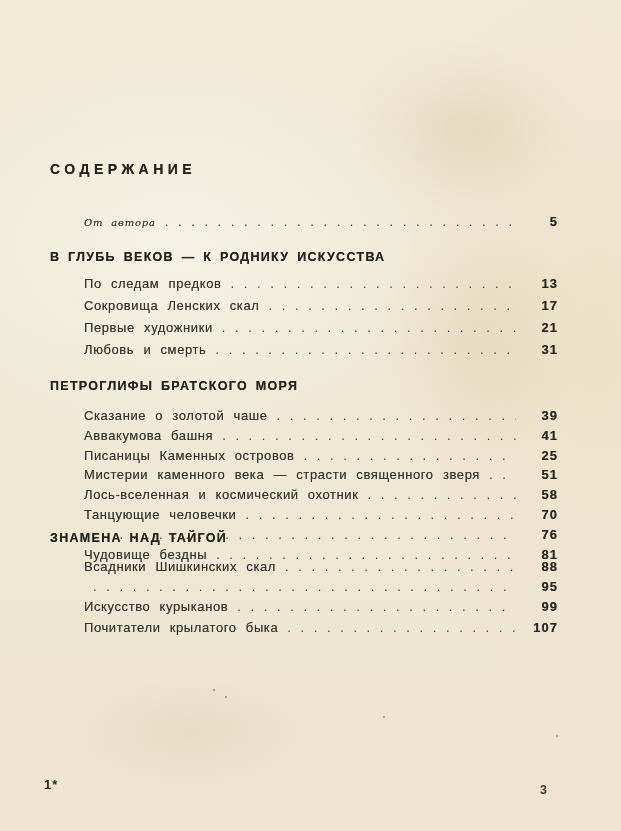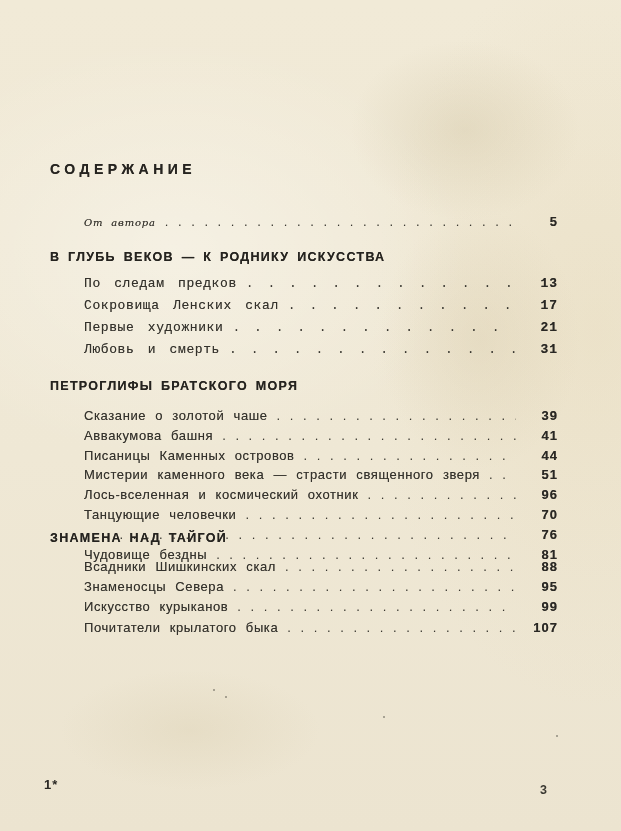--- a/index.html
+++ b/index.html
@@ -74,21 +74,21 @@
   #sections { position: absolute; left: 0; top: 0; width: 505px; height: 831px; }
   .section { position: absolute; left: 50px; width: 508px; }
   .section .heading {
     font-size: 12.5px; font-weight: bold;
     letter-spacing: 1.3px; word-spacing: 3px;
     color: #25231f;
     text-shadow: 0 0 0.5px rgba(37,35,31,0.75);
     white-space: nowrap;
   }
   .section .row { padding-left: 34px; }
-  .s1 { top: 250px; } .s1 .heading { margin-bottom: 9px; } .s1 .row { height: 22px; line-height: 22px; font-family: Liberation Mono, monospace; }
+  .s1 { top: 250px; } .s1 .heading { margin-bottom: 9px; } .s1 .row { height: 22px; line-height: 22px; }
   .s2 { top: 355px; margin-top: 24px; } .s2 .heading { margin-bottom: 13px; } .s2 .row { height: 19.8px; line-height: 19.8px; }
   .s3 { top: 531px; } .s3 .heading { margin-bottom: 12px; } .s3 .row { height: 20.2px; line-height: 20.2px; }
 
   .footer-mark {
     position: absolute; left: 44px; top: 777px;
     font-size: 13px; font-weight: bold; letter-spacing: 1px;
     color: #2a2824;
   }
   .footer-page {
     position: absolute; left: 540px; top: 783px;
@@ -148,31 +148,31 @@
           <span class="num">39</span>
         </div>
         <div class="row">
           <span class="label">Аввакумова башня</span>
           <span class="dots">. . . . . . . . . . . . . . . . . . . . . . . . . . . . . . . . . . . . . . . . . . . . . . . . . . . . . . . . . . . . </span>
           <span class="num">41</span>
         </div>
         <div class="row">
           <span class="label">Писаницы Каменных островов</span>
           <span class="dots">. . . . . . . . . . . . . . . . . . . . . . . . . . . . . . . . . . . . . . . . . . . . . . . . . . . . . . . . . . . . </span>
-          <span class="num">44</span>
+          <span class="num">25</span>
         </div>
         <div class="row">
           <span class="label">Мистерии каменного века — страсти священного зверя</span>
           <span class="dots">. . . . . . . . . . . . . . . . . . . . . . . . . . . . . . . . . . . . . . . . . . . . . . . . . . . . . . . . . . . . </span>
           <span class="num">51</span>
         </div>
         <div class="row">
           <span class="label">Лось-вселенная и космический охотник</span>
           <span class="dots">. . . . . . . . . . . . . . . . . . . . . . . . . . . . . . . . . . . . . . . . . . . . . . . . . . . . . . . . . . . . </span>
-          <span class="num">96</span>
+          <span class="num">58</span>
         </div>
         <div class="row">
           <span class="label">Танцующие человечки</span>
           <span class="dots">. . . . . . . . . . . . . . . . . . . . . . . . . . . . . . . . . . . . . . . . . . . . . . . . . . . . . . . . . . . . </span>
           <span class="num">70</span>
         </div>
         <div class="row">
           <span class="dots">. . . . . . . . . . . . . . . . . . . . . . . . . . . . . . . . . . . . . . . . . . . . . . . . . . . . . . . . . . . . </span>
           <span class="num">76</span>
         </div>
@@ -183,21 +183,20 @@
         </div>
       </div>
       <div class="section s3">
         <div class="heading">ЗНАМЕНА НАД ТАЙГОЙ</div>
         <div class="row">
           <span class="label">Всадники Шишкинских скал</span>
           <span class="dots">. . . . . . . . . . . . . . . . . . . . . . . . . . . . . . . . . . . . . . . . . . . . . . . . . . . . . . . . . . . . </span>
           <span class="num">88</span>
         </div>
         <div class="row">
-          <span class="label">Знаменосцы Севера</span>
           <span class="dots">. . . . . . . . . . . . . . . . . . . . . . . . . . . . . . . . . . . . . . . . . . . . . . . . . . . . . . . . . . . . </span>
           <span class="num">95</span>
         </div>
         <div class="row">
           <span class="label">Искусство курыканов</span>
           <span class="dots">. . . . . . . . . . . . . . . . . . . . . . . . . . . . . . . . . . . . . . . . . . . . . . . . . . . . . . . . . . . . </span>
           <span class="num">99</span>
         </div>
         <div class="row">
           <span class="label">Почитатели крылатого быка</span>

